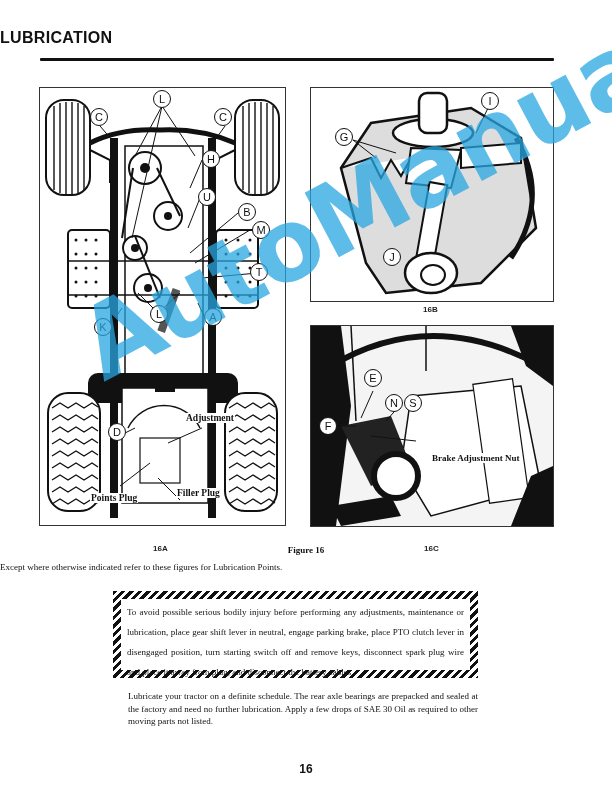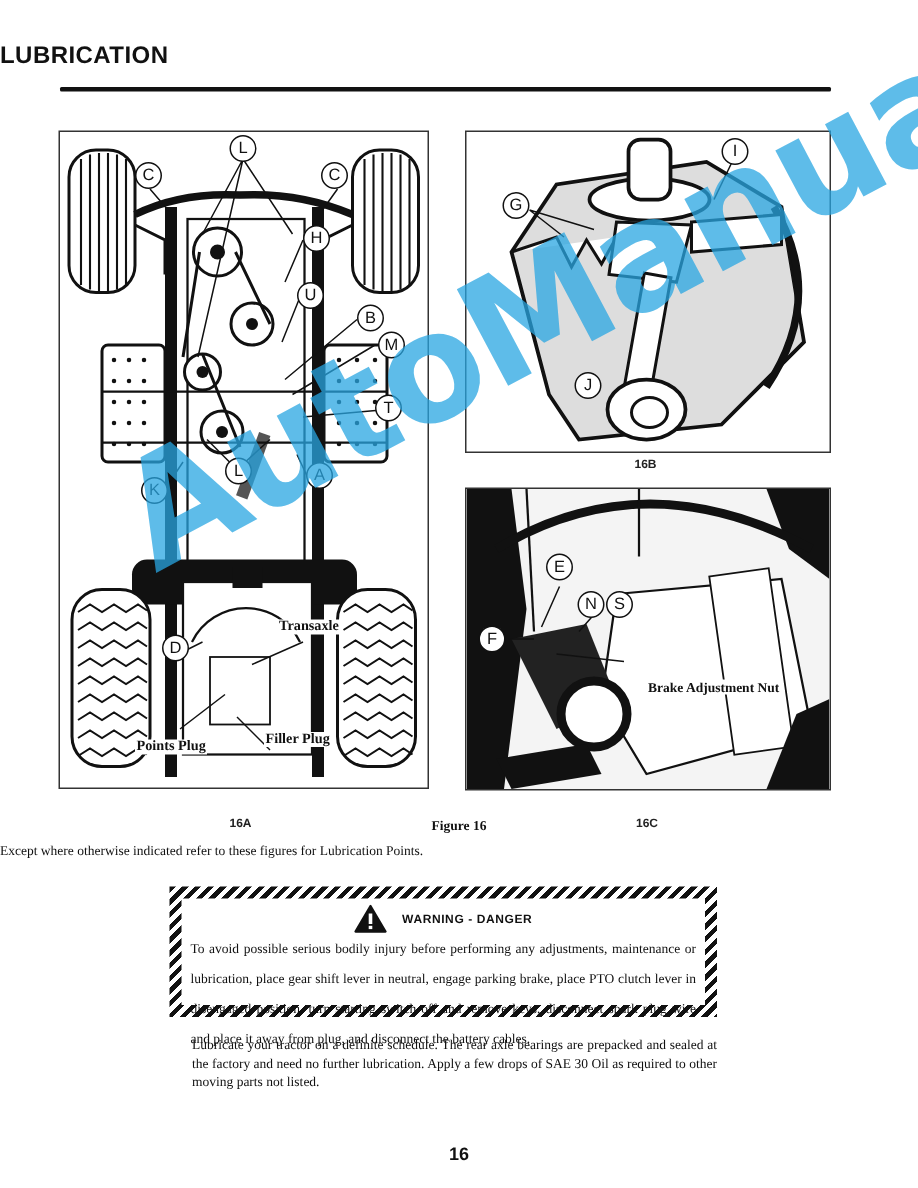--- a/index.html
+++ b/index.html
@@ -161,21 +161,21 @@
   <div class="callout" style="left:174px;top:20px;">C</div>
   <div class="callout" style="left:162px;top:62px;">H</div>
   <div class="callout" style="left:158px;top:100px;">U</div>
   <div class="callout" style="left:198px;top:115px;">B</div>
   <div class="callout" style="left:212px;top:133px;">M</div>
   <div class="callout" style="left:210px;top:175px;">T</div>
   <div class="callout" style="left:54px;top:230px;">K</div>
   <div class="callout" style="left:110px;top:217px;">L</div>
   <div class="callout" style="left:164px;top:220px;">A</div>
   <div class="callout" style="left:68px;top:335px;">D</div>
-  <div class="lbl" style="left:145px;top:325px;">Transaxle</div>
+  <div class="lbl" style="left:145px;top:325px;">Adjustment</div>
   <div class="lbl" style="left:50px;top:405px;">Points Plug</div>
   <div class="lbl" style="left:136px;top:400px;">Filler Plug</div>
 </div>
 
 <div class="frame" id="fig16b">
   <svg width="242" height="213" viewBox="0 0 242 213">
     <path d="M30 80 L60 35 L160 20 L210 50 L225 140 L170 195 L75 205 L55 175 Z" fill="#ddd" stroke="#111" stroke-width="2.5"></path>
     <path d="M205 50 Q240 110 200 170" fill="none" stroke="#111" stroke-width="5"></path>
     <path d="M30 80 L60 70 L70 90 L80 72 L90 88 L100 70" fill="#fff" stroke="#111" stroke-width="2"></path>
     <ellipse cx="122" cy="45" rx="40" ry="14" fill="#fff" stroke="#111" stroke-width="2.5"></ellipse>
@@ -221,28 +221,20 @@
   <div class="lbl" style="left:100px;top:127px;font-size:9px;margin-left:20px;">Brake Adjustment Nut</div>
 </div>
 
 <div class="subcap" style="left:153px;top:544px;">16A</div>
 <div class="subcap" style="left:424px;top:544px;">16C</div>
 <div class="figcap">Figure 16</div>
 <div class="note">Except where otherwise indicated refer to these figures for Lubrication Points.</div>
 
 <div class="warn">
   <div class="warn-inner">
-    <div class="warn-head">
-      <svg width="22" height="19" viewBox="0 0 22 19">
-        <path d="M11 1 L21 18 L1 18 Z" fill="#111" stroke="#111" stroke-width="1.5" stroke-linejoin="round"></path>
-        <rect x="9.8" y="6" width="2.4" height="7" fill="#fff"></rect>
-        <rect x="9.8" y="14.2" width="2.4" height="2.2" fill="#fff"></rect>
-      </svg>
-      <span class="warn-title">WARNING - DANGER</span>
-    </div>
     <div class="warn-text">To avoid possible serious bodily injury before performing any adjustments, maintenance or lubrication, place gear shift lever in neutral, engage parking brake, place PTO clutch lever in disengaged position, turn starting switch off and remove keys, disconnect spark plug wire and place it away from plug, and disconnect the battery cables.</div>
   </div>
 </div>
 
 <div class="body-text">Lubricate your tractor on a definite schedule. The rear axle bearings are prepacked and sealed at the factory and need no further lubrication. Apply a few drops of SAE 30 Oil as required to other moving parts not listed.</div>
 <div class="pagenum">16</div>
 
 <div class="watermark">AutoManual</div>
 
 </body></html>

